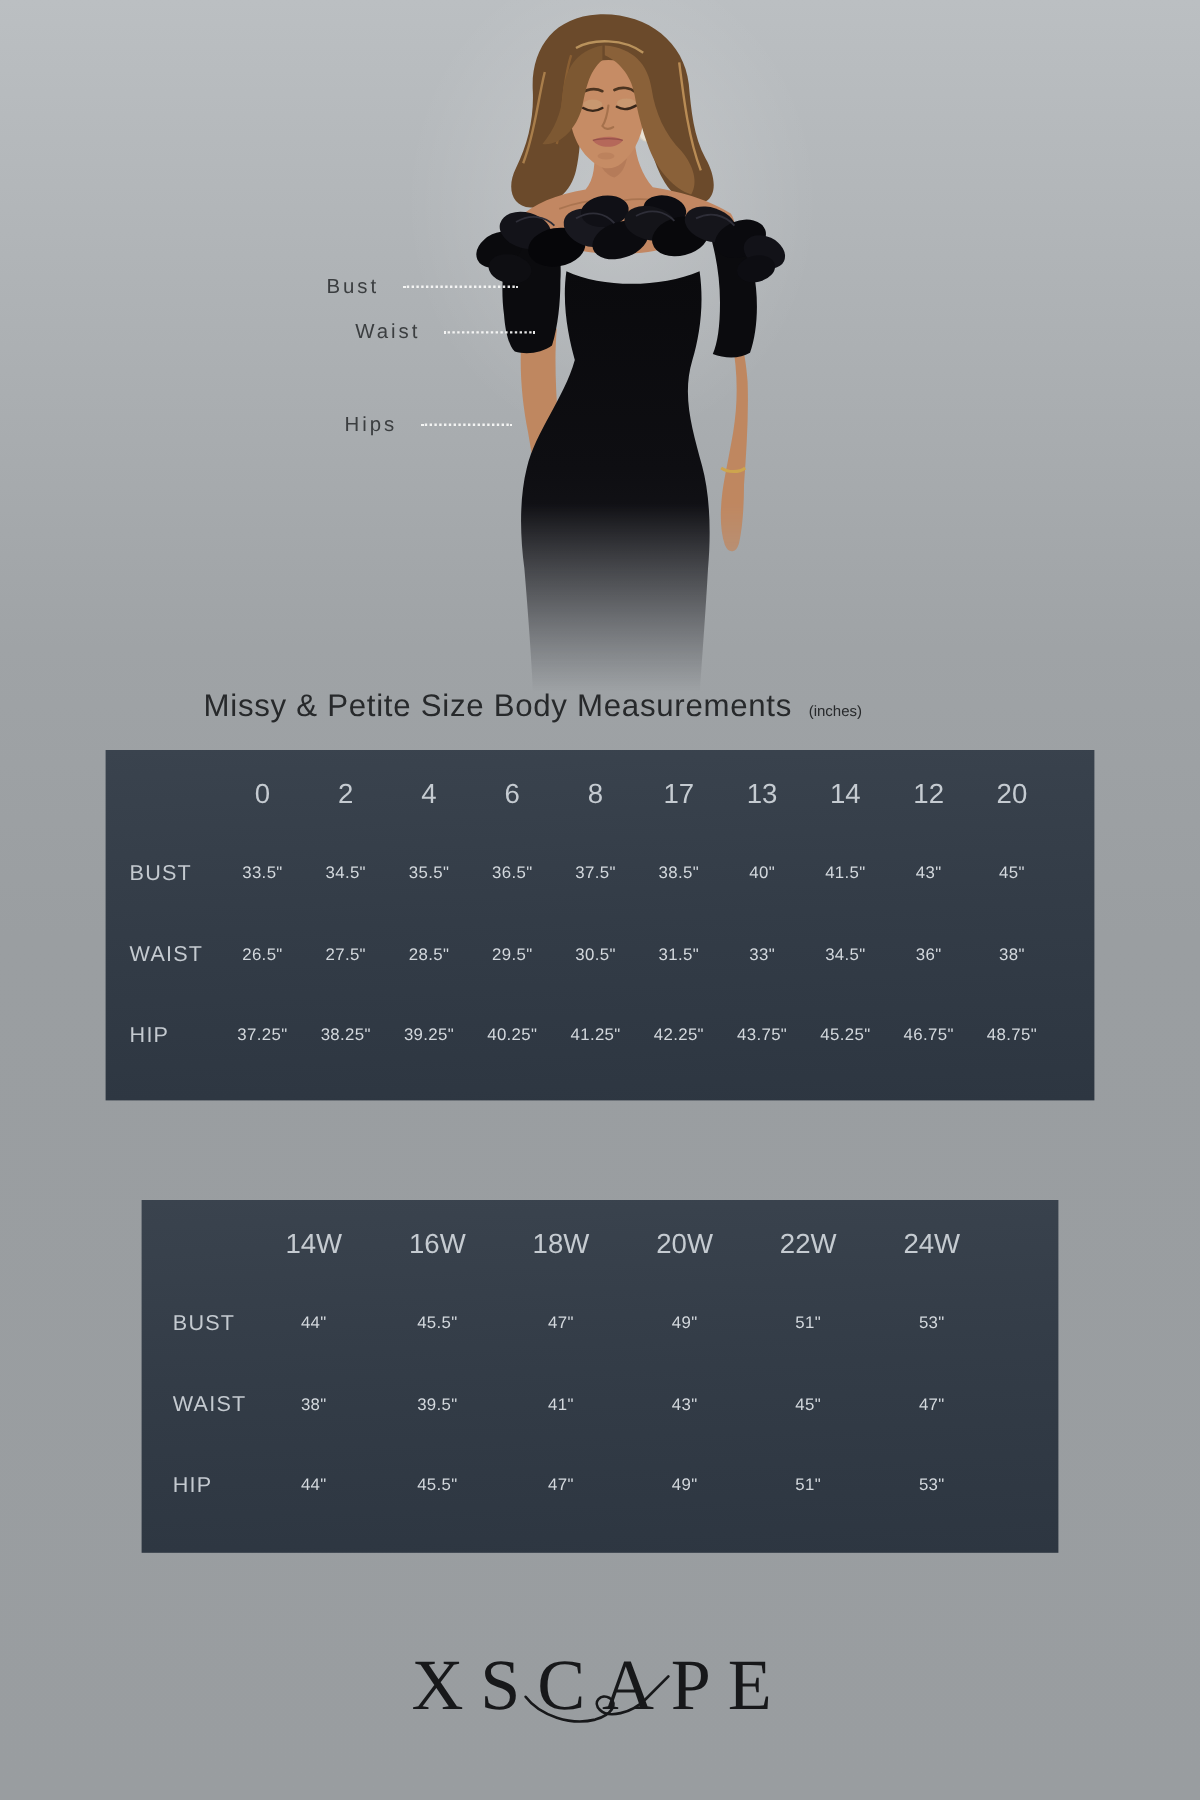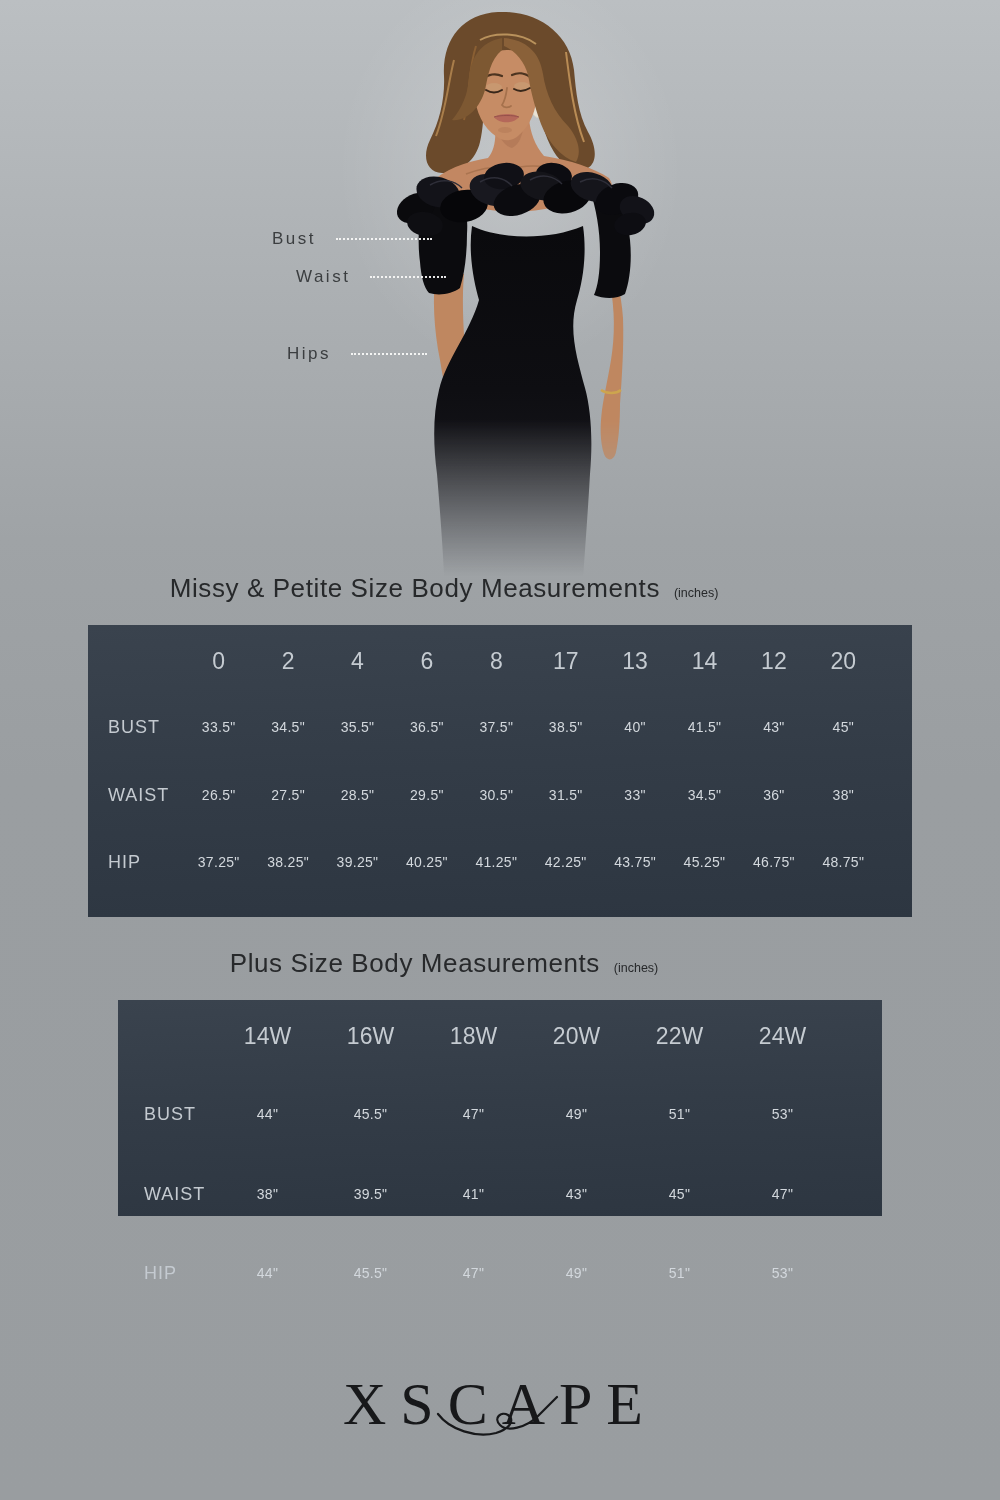--- a/index.html
+++ b/index.html
@@ -39,22 +39,22 @@
   .section-title .note{font-size:12.5px;letter-spacing:0;margin-left:6px;}
 
   .size-table{
     position:absolute;box-sizing:border-box;display:grid;align-items:center;
     background:linear-gradient(178deg,#3a434e 0%,#333c47 48%,#2d3641 100%);
     color:#ced3d8;
     grid-template-rows:64px 68px 68px 66px;
   }
   #missy-table{left:88px;top:625px;width:824px;height:292px;
     grid-template-columns:76px repeat(10,1fr);padding:4px 34px 6px 20px;}
-  #plus-table{left:118px;top:1000px;width:764px;height:216px;
-    grid-template-columns:66px repeat(6,1fr);padding:4px 54px 6px 26px;gap:12px;}
+  #plus-table{left:118px;top:1000px;width:764px;height:294px;
+    grid-template-columns:66px repeat(6,1fr);padding:4px 54px 6px 26px;}
   .size-table .th{font-size:23px;color:#c5cbd1;text-align:center;font-weight:400;}
   .size-table .rl{font-size:18px;color:#c4cad0;letter-spacing:1px;font-weight:400;}
   .size-table .td{font-size:14px;text-align:center;letter-spacing:.3px;color:#d3d8dd;}
 
   .logo{position:absolute;left:0;top:1358px;width:1000px;display:flex;justify-content:center;}
 </style>
 </head>
 <body>
 
 <div class="stage">
@@ -203,24 +203,20 @@
     <div class="td">39.25"</div>
     <div class="td">40.25"</div>
     <div class="td">41.25"</div>
     <div class="td">42.25"</div>
     <div class="td">43.75"</div>
     <div class="td">45.25"</div>
     <div class="td">46.75"</div>
     <div class="td">48.75"</div>
   </div>
 
-  <div class="section-title" id="plus-title">
-    <span>Plus Size Body Measurements</span>
-    <span class="note">(inches)</span>
-  </div>
 
   <div class="size-table" id="plus-table">
     <div class="th"></div>
     <div class="th">14W</div>
     <div class="th">16W</div>
     <div class="th">18W</div>
     <div class="th">20W</div>
     <div class="th">22W</div>
     <div class="th">24W</div>
 

